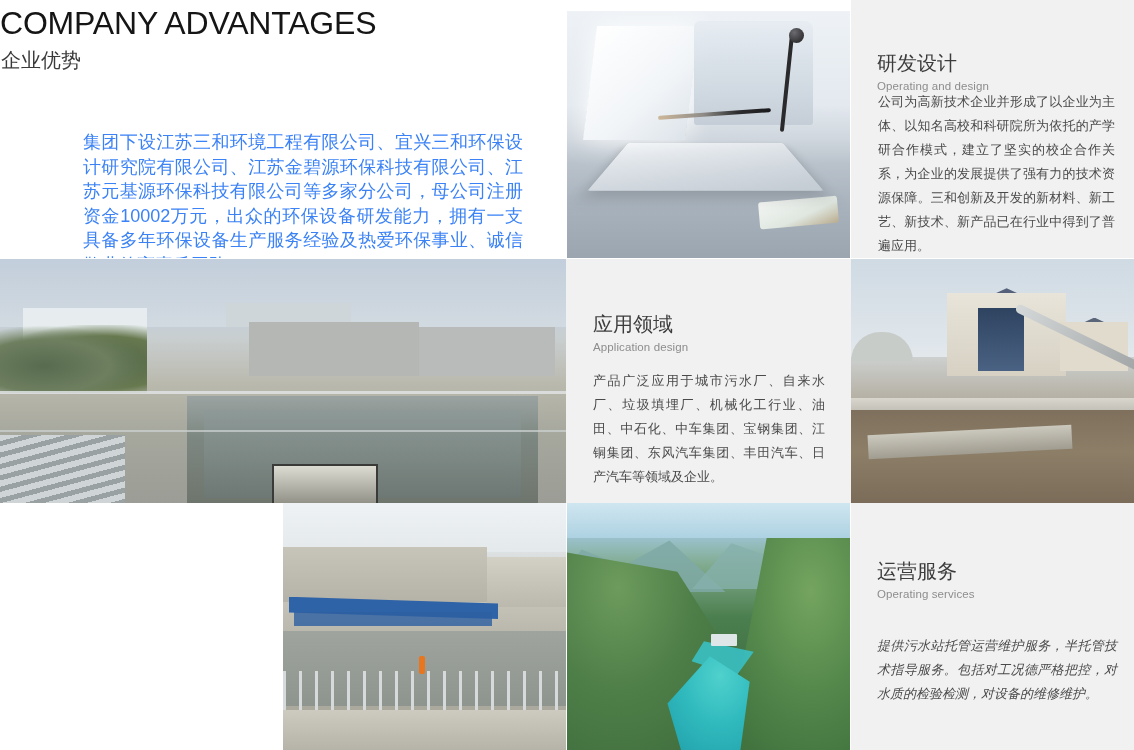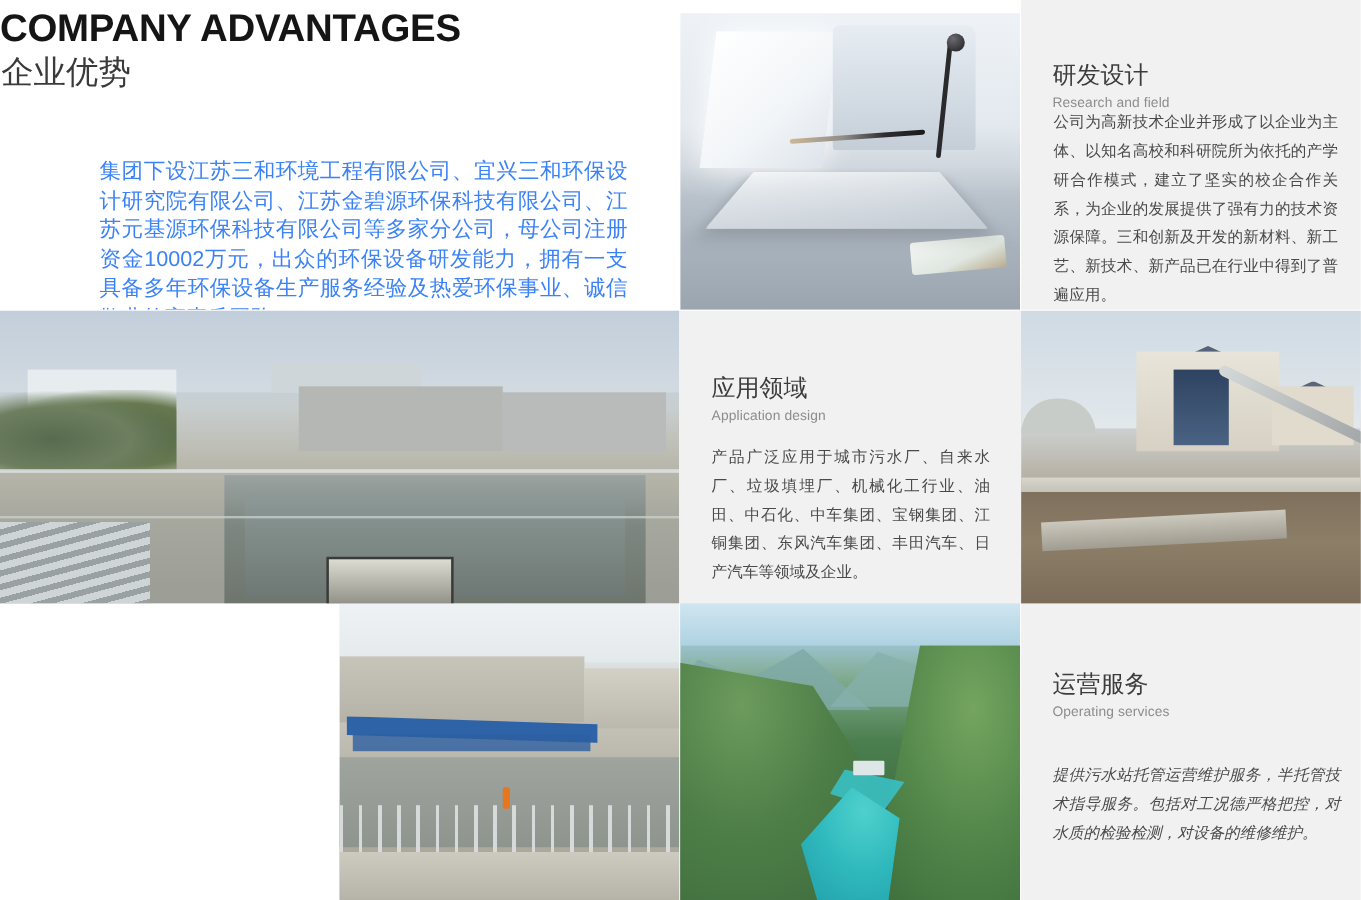--- a/index.html
+++ b/index.html
@@ -14,26 +14,26 @@
 
   
   .panel{position:absolute;background:#f1f1f1;box-sizing:border-box;overflow:hidden;}
   .white{background:#ffffff;}
 
   
   #hdr{left:0;top:0;width:566px;height:258px;background:#ffffff;}
   .title-en{
     position:absolute;left:0;top:4px;
     font-size:32px;letter-spacing:-0.2px;
-    color:#151515;font-weight:700;white-space:nowrap;
+    color:#151515;font-weight:400;white-space:nowrap;
     line-height:38px;
   }
   .title-cn{
     position:absolute;left:1px;top:45px;
-    font-size:27px;color:#3a3a3a;font-weight:400;
+    font-size:20px;color:#3a3a3a;font-weight:400;
     line-height:30px;white-space:nowrap;
   }
   #hdr .body{
     position:absolute;left:83px;top:130px;width:440px;
     font-size:18px;line-height:24.5px;color:#3b82f6;
     text-align:justify;
   }
 
   
   .card-h1{
@@ -226,21 +226,21 @@
     <div class="lamp"></div>
     <div class="lamp-head"></div>
     <div class="pen"></div>
     <div class="phone"></div>
     <span class="sr">办公桌笔记本电脑</span>
   </div>
 
   <div class="panel" id="card-rd">
     <div class="hd">
       <div class="card-h1">研发设计</div>
-      <div class="card-h2">Research and field</div>
+      <div class="card-h2">Operating and design</div>
     </div>
     <div class="card-body">公司为高新技术企业并形成了以企业为主体、以知名高校和科研院所为依托的产学研合作模式，建立了坚实的校企合作关系，为企业的发展提供了强有力的技术资源保障。三和创新及开发的新材料、新工艺、新技术、新产品已在行业中得到了普遍应用。</div>
   </div>
 
   <div class="photo" id="ph-plant">
     <div class="sky"></div>
     <div class="bld1"></div>
     <div class="bld2"></div>
     <div class="trees"></div>
     <div class="bld3"></div>

